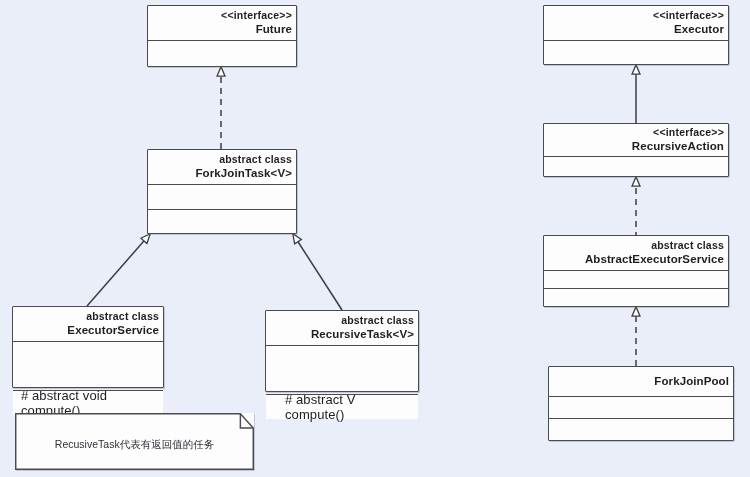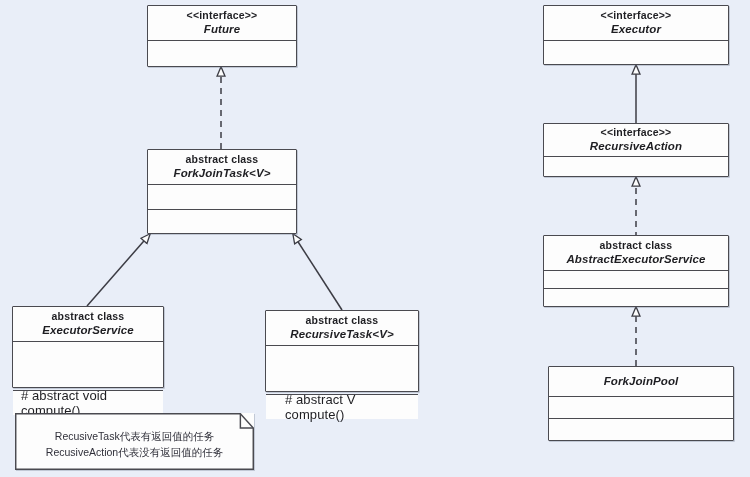--- a/index.html
+++ b/index.html
@@ -40,36 +40,35 @@
   .compartment {
     box-sizing: border-box;
     background: #fdfdfd;
   }
   .compartment + .compartment {
     border-top: 1.6px solid #4a4a50;
   }
   .c-head {
     display: flex;
     flex-direction: column;
-    align-items: center;
+    align-items: flex-end;
     justify-content: center;
     text-align: center;
     font-weight: bold;
     color: #1e1e22;
     line-height: 1.25;
     padding: 4px 4px 5px 4px;
   }
   .c-head .stereo {
     font-size: 10.5px;
     letter-spacing: 0.2px;
   }
   .c-head .nm {
     font-size: 11.5px;
     letter-spacing: 0.1px;
-    font-style: italic;
   }
   .c-empty {
     flex: 1 1 auto;
   }
   .c-member {
     display: flex;
     align-items: center;
     padding: 0 8px;
     font-size: 13px;
     color: #1e1e22;
@@ -179,21 +178,20 @@
     <div class="compartment c-member" style="height:25px;padding-left:19px;"># abstract V compute()</div>
   </div>
 
   <div class="uml-note" style="left:15px; top:413px; width:239px; height:57px;">
     <svg class="note-shape" viewBox="0 0 263 57" preserveAspectRatio="none" xmlns="http://www.w3.org/2000/svg">
       <path d="M0.8,0.8 L248,0.8 L262.2,15 L262.2,56.2 L0.8,56.2 Z" fill="#fdfdfd" stroke="#4a4a50" stroke-width="1.6" stroke-linejoin="miter"></path>
       <path d="M248,0.8 L248,15 L262.2,15" fill="none" stroke="#4a4a50" stroke-width="1.6" stroke-linejoin="miter"></path>
     </svg>
     <div class="note-text">
       <span>RecusiveTask代表有返回值的任务</span>
-      <span>RecusiveAction代表没有返回值的任务</span>
     </div>
   </div>
 
   <div class="uml-box" style="left:543px; top:5px; width:186px; height:60px;">
     <div class="compartment c-head" style="height:34px;">
       <span class="stereo">&lt;&lt;interface&gt;&gt;</span>
       <span class="nm">Executor</span>
     </div>
     <div class="compartment c-empty"></div>
   </div>

